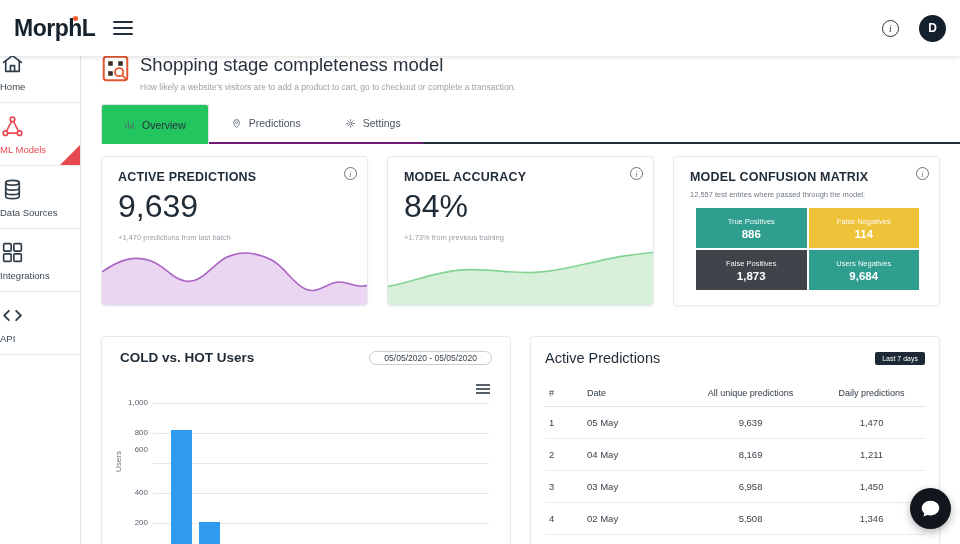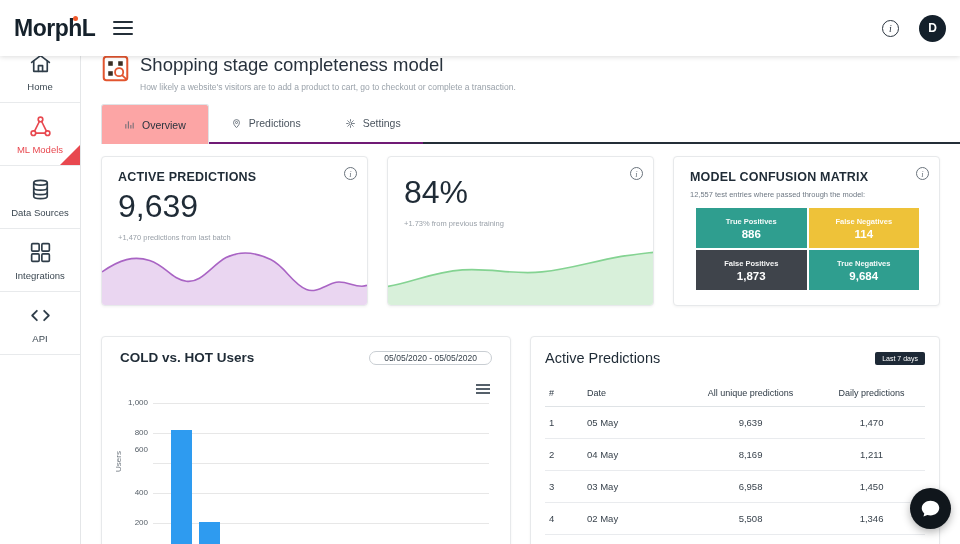--- a/index.html
+++ b/index.html
@@ -17,60 +17,60 @@
   .info-round { width:17px; height:17px; border:1.5px solid #2b3540; border-radius:50%;
     display:flex; align-items:center; justify-content:center; font-size:10px; font-style:italic;
     font-family:"Liberation Serif", serif; color:#2b3540; margin-right:20px; cursor:pointer; }
   .avatar { width:27px; height:27px; border-radius:50%; background:#14202b; color:#fff;
     display:flex; align-items:center; justify-content:center; font-size:12px; font-weight:bold; cursor:pointer; }
 
   
   .sidebar { position:absolute; top:40px; left:0; bottom:0; width:81px; background:#fff;
     border-right:1px solid #e4e6e8; z-index:10; }
   .side-item { position:relative; height:63px; border-bottom:1px solid #e8eaec; display:flex;
-    flex-direction:column; align-items:center; justify-content:center; gap:5px; cursor:pointer; }
+    flex-direction:column; align-items:flex-start; justify-content:center; gap:5px; cursor:pointer; }
   .side-item svg { width:25px; height:25px; }
   .side-label { font-size:9.5px; color:#3c4852; }
   .side-item.active .side-label { color:#e8484f; }
   .active-tri { position:absolute; right:0; bottom:0; width:0; height:0;
     border-bottom:20px solid #e8484f; border-left:20px solid transparent; }
 
   
   .main { position:absolute; left:81px; top:40px; right:0; bottom:0; overflow:hidden;
     padding:14px 20px 0 20px; }
   .model-header { display:flex; align-items:flex-start; gap:10px; }
   .model-icon svg { width:29px; height:29px; }
   .model-title { font-size:18.5px; font-weight:500; color:#28323d; }
   .model-sub { font-size:8.5px; color:#9aa2aa; margin-top:6px; }
 
   
   .tabs { display:flex; align-items:stretch; height:40px; margin:12px -20px 0 -20px; }
   .tab-left-spacer { width:20px; }
   .tab { display:flex; align-items:center; gap:7px; padding:0 22px; font-size:10.5px;
     color:#4a545e; cursor:pointer; border-bottom:2px solid #701a75; }
   .tab svg { width:11px; height:11px; }
-  .tab.active { background:#fca5a5; border:1px solid #dfe3e6; border-bottom:none; border-radius:3px 3px 0 0; color:#28323d; }
+  .tab.active { background:#22c55e; border:1px solid #dfe3e6; border-bottom:none; border-radius:3px 3px 0 0; color:#28323d; }
   .tab-filler { flex:1; border-bottom:2px solid #242e38; }
 
   
   .stats-row { display:flex; gap:19px; margin-top:12px; }
   .stat-card { position:relative; flex:1; height:150px; background:#fff; border:1px solid #e7e9eb;
     border-radius:4px; box-shadow:0 1px 3px rgba(0,0,0,.05); padding:13px 16px; overflow:hidden; }
   .stat-title { font-size:12.5px; font-weight:bold; letter-spacing:.2px; color:#1f2b36; }
   .stat-value { font-size:32px; margin-top:4px; color:#1f2b36; }
   .stat-note { font-size:7.5px; color:#9aa1a9; margin-top:8px; }
   .info-badge { position:absolute; top:10px; right:10px; width:13px; height:13px;
     border:1px solid #6a737c; border-radius:50%; color:#6a737c; font-size:8.5px; font-style:italic;
     font-family:"Liberation Serif", serif; display:flex; align-items:center; justify-content:center; cursor:pointer; }
   .spark { position:absolute; left:0; right:0; bottom:0; height:62px; width:100%; display:block; }
 
   .cm-sub { font-size:7.5px; color:#6f7984; margin-top:6px; }
   .cm-grid { display:grid; grid-template-columns:1fr 1fr; gap:2px; margin:9px 4px 0 6px; }
   .cm-cell { height:40px; display:flex; flex-direction:column; align-items:center; justify-content:center; color:#fff; }
-  .cm-label { font-size:7.5px; opacity:.95;font-weight:bold; }
+  .cm-label { font-size:7.5px; opacity:.95; }
   .cm-value { font-size:11.5px; font-weight:bold; margin-top:2px; }
 
   
   .panels-row { display:flex; gap:19px; margin-top:30px; height:300px; }
   .panel { background:#fff; border:1px solid #e7e9eb; border-radius:4px;
     box-shadow:0 1px 3px rgba(0,0,0,.05); }
   .panel-a { width:410px; padding:13px 18px; position:relative; }
   .panel-b { flex:1; padding:13px 14px; }
   .panel-a-head { display:flex; align-items:center; justify-content:space-between; }
   .panel-title { font-size:13.5px; font-weight:bold; color:#1f2b36; }
@@ -235,20 +235,21 @@
         </div>
       <div class="stat-value">9,639</div>
       <div class="stat-note">+1,470 predictions from last batch</div>
       <svg class="spark" viewBox="0 0 267 60" preserveAspectRatio="none">
         <path d="M0,28 C18,16 32,12 48,17 C64,22 70,35 85,37 C100,39 110,22 125,14 C140,7 155,9 170,16 C185,23 191,39 206,45 C216,49 226,40 236,38 C247,36 257,45 267,41 L267,60 L0,60 Z" fill="#ead6f1"></path>
         <path d="M0,28 C18,16 32,12 48,17 C64,22 70,35 85,37 C100,39 110,22 125,14 C140,7 155,9 170,16 C185,23 191,39 206,45 C216,49 226,40 236,38 C247,36 257,45 267,41" fill="none" stroke="#a964c4" stroke-width="1.6"></path>
       </svg>
     </div>
 
     <div class="stat-card">
+      <div class="stat-title">MODEL ACCURACY</div>
       <div class="info-badge">
           <span>i</span>
         </div>
       <div class="stat-value">84%</div>
       <div class="stat-note">+1.73% from previous training</div>
       <svg class="spark" viewBox="0 0 267 60" preserveAspectRatio="none">
         <path d="M0,42 C25,38 45,28 75,26 C105,24 125,31 155,28 C185,25 205,18 235,13 C248,11 258,10 267,9 L267,60 L0,60 Z" fill="#d8f0da"></path>
         <path d="M0,42 C25,38 45,28 75,26 C105,24 125,31 155,28 C185,25 205,18 235,13 C248,11 258,10 267,9" fill="none" stroke="#84d392" stroke-width="1.6"></path>
       </svg>
     </div>
@@ -266,21 +267,21 @@
         </div>
         <div class="cm-cell" style="background-color: rgb(238, 194, 57);">
           <span class="cm-label">False Negatives</span>
           <span class="cm-value">114</span>
         </div>
         <div class="cm-cell" style="background-color: rgb(63, 68, 75);">
           <span class="cm-label">False Positives</span>
           <span class="cm-value">1,873</span>
         </div>
         <div class="cm-cell" style="background-color: rgb(47, 158, 143);">
-          <span class="cm-label">True Negatives</span>
+          <span class="cm-label">Users Negatives</span>
           <span class="cm-value">9,684</span>
         </div>
       </div>
     </div>
   </div>
 
   <div class="panels-row">
 
     <section class="panel panel-a">
       <div class="panel-a-head">

